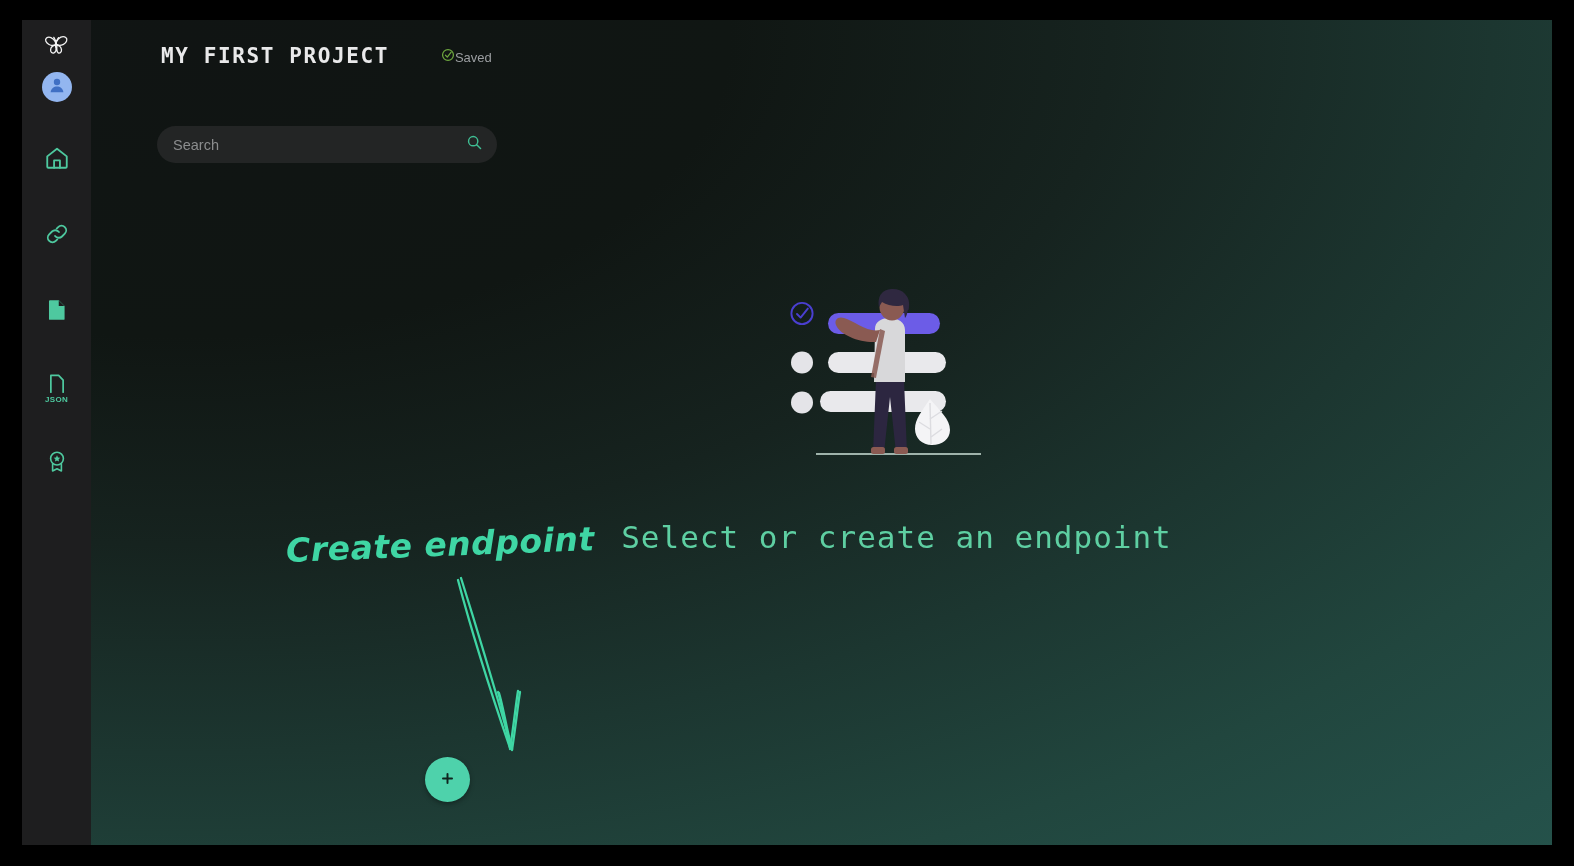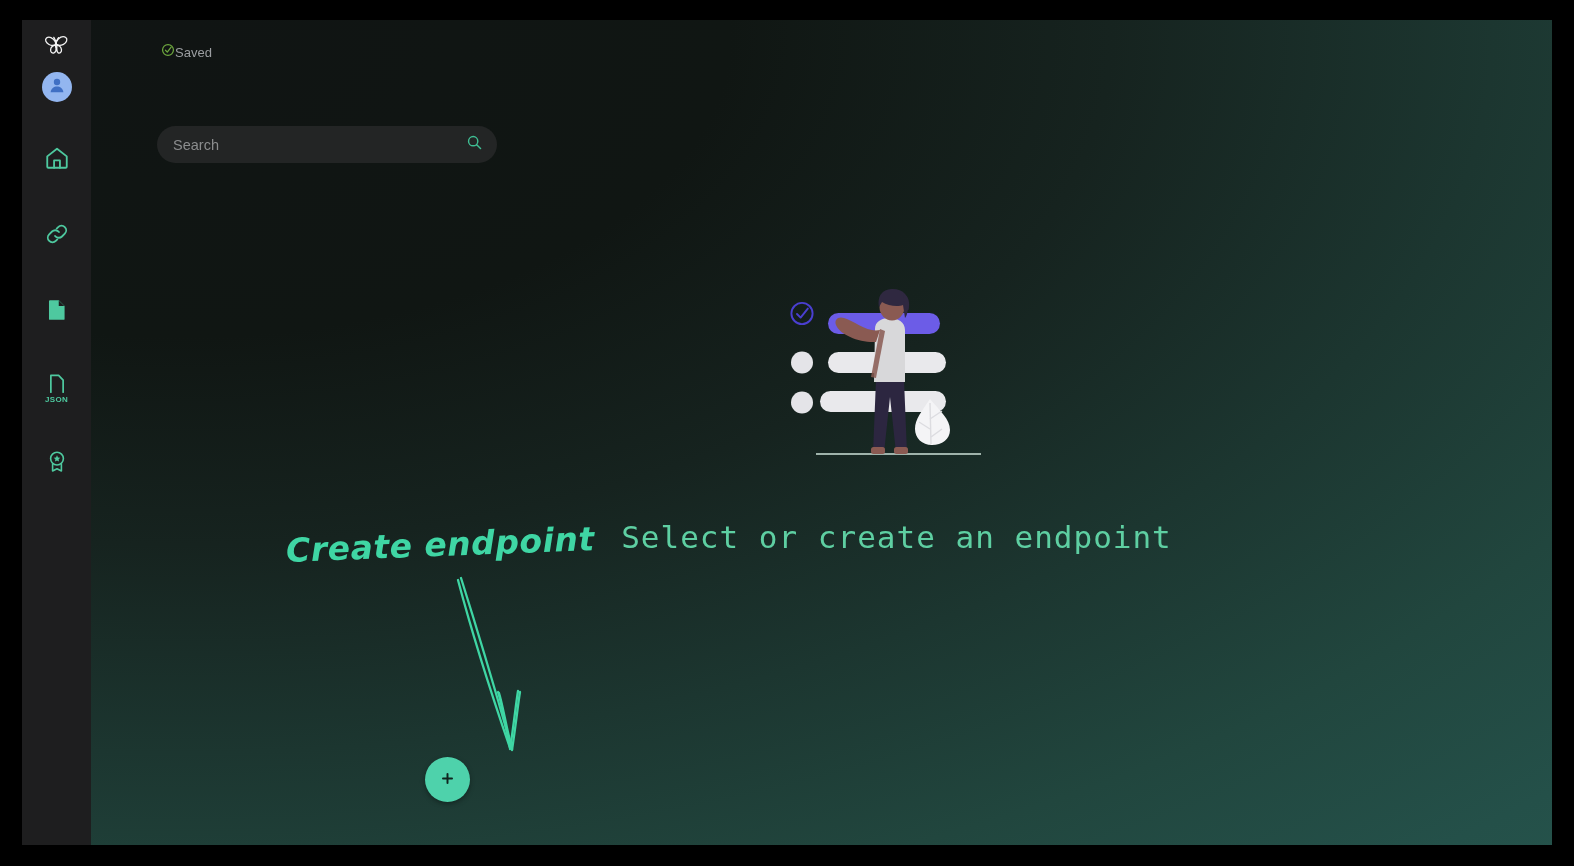--- a/index.html
+++ b/index.html
@@ -279,20 +279,21 @@
           <path d="M7.6 15.4 V22 l4.4-2.2 L16.4 22 v-6.6"></path>
         </svg>
       </span>
     </div>
 
   </nav>
 
   <section id="main">
 
     <div id="header">
+      <div id="project-title">MY FIRST PROJECT</div>
       <div id="saved-indicator">
         <span>
           <svg width="14" height="14" viewBox="0 0 16 16" fill="none" stroke="#6ea83f" stroke-width="1.4" stroke-linecap="round" stroke-linejoin="round">
             <circle cx="8" cy="8" r="6.2"></circle>
             <path d="M5.1 8.3 L7.2 10.4 L11.6 4.6"></path>
           </svg>
         </span>
         <span id="saved-label">Saved</span>
       </div>
     </div>

